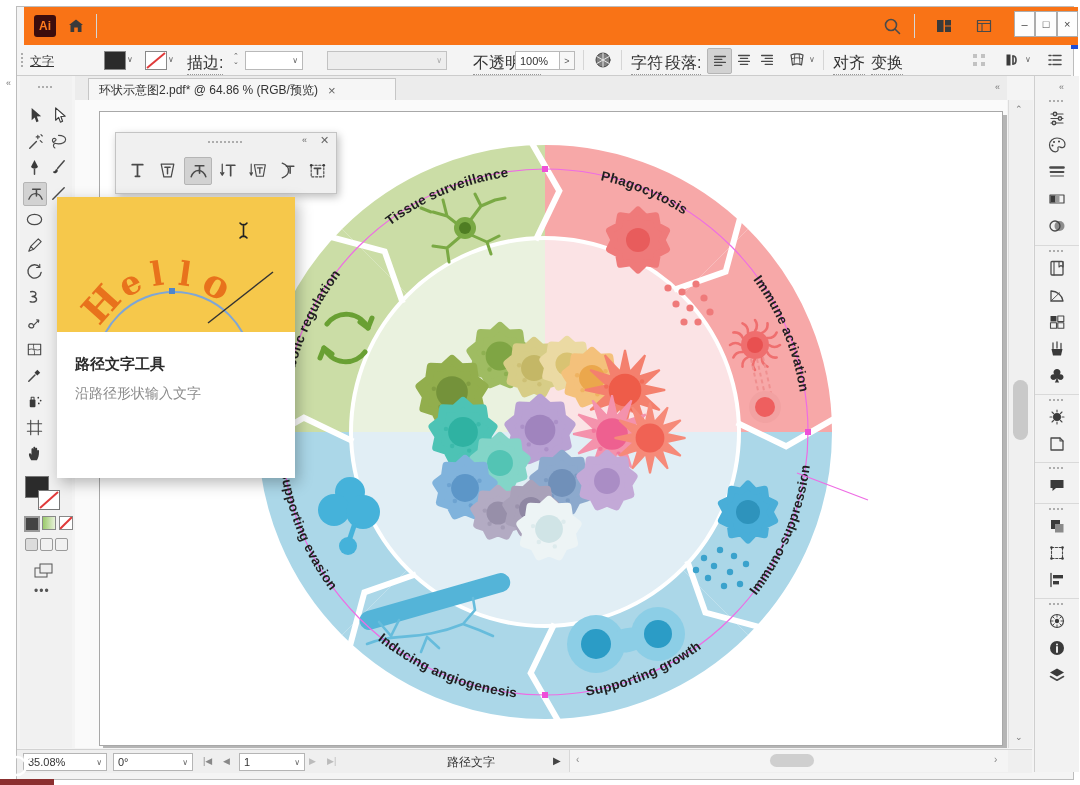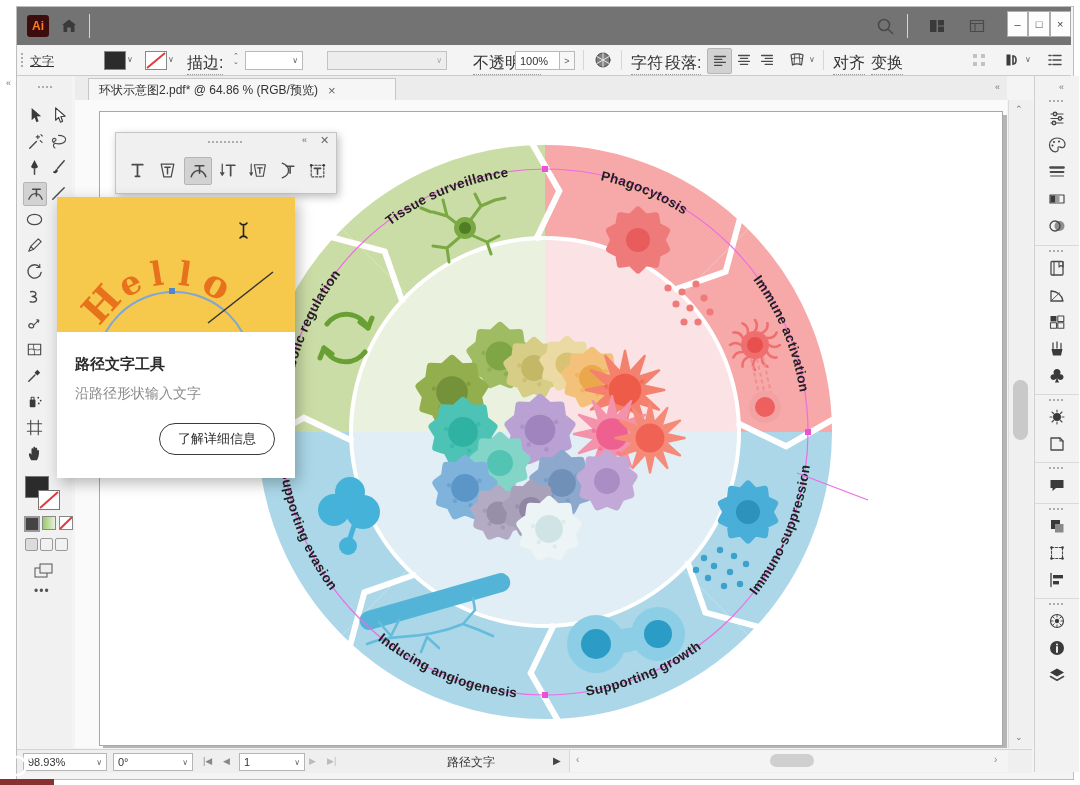--- a/index.html
+++ b/index.html
@@ -18,21 +18,21 @@
   .wbtn{width:20px;height:24px;border:1px solid #adadad;background:#fdfdfd;display:flex;align-items:center;justify-content:center;font-size:11px;color:#444;}
   .statusbox{background:#fff;border:1px solid #b5b5b5;font-size:11px;color:#333;display:flex;align-items:center;padding:0 4px;justify-content:space-between;}
   svg{display:block;}
   .ttword{position:absolute;font-family:"DejaVu Serif",serif;font-weight:bold;}
 </style>
 </head>
 <body>
 
 <div id="stage">
   <div class="abs win" style="left:16px;top:6px;width:1056px;height:772px;"></div>
-  <div class="abs" id="titlebar" style="left:17px;top:7px;width:1054px;height:38px;background:#737373;border-bottom:4px solid #1d4ed8;">
+  <div class="abs" id="titlebar" style="left:24px;top:7px;width:1054px;height:38px;background:#f97316;border-bottom:4px solid #1d4ed8;">
       <div style="position: absolute; left: 10px; top: 8px; width: 22px; height: 22px; background: rgb(61, 13, 13); color: rgb(255, 124, 30); font-size: 12px; font-weight: bold; display: flex; align-items: center; justify-content: center; border-radius: 3px;">Ai</div>
       <div style="position: absolute; left: 42px; top: 9px; width: 20px; height: 20px;">
         <svg width="20" height="20" viewBox="0 0 20 20" style="">
           <g fill="none" stroke="#4a4a4a" stroke-width="1.5" stroke-linecap="round" stroke-linejoin="round">
             <path d="M10 3.5 L17 9 L15.5 9 L15.5 16 L11.8 16 L11.8 11.5 L8.2 11.5 L8.2 16 L4.5 16 L4.5 9 L3 9 Z" fill="#3a3a3a" stroke="none"></path>
           </g>
         </svg>
       </div>
       <div style="position: absolute; left: 72px; top: 7px; width: 1px; height: 24px; background: rgb(214, 214, 214);"></div>
       <div style="position: absolute; left: 858px; top: 9px; width: 20px; height: 20px;">
@@ -731,21 +731,21 @@
             <g fill="none" stroke="#4a4a4a" stroke-width="1.5" stroke-linecap="round" stroke-linejoin="round">
               <path d="M10 3.5 L17 7.5 L10 11.5 L3 7.5 Z" fill="#3a3a3a" stroke="none"></path>
               <path d="M3.5 11.5 L10 15.2 L16.5 11.5" stroke-width="1.6"></path>
             </g>
           </svg>
         </div>
       </div>
     </div>
   <div class="abs" id="statusbar" style="left:17px;top:749px;width:1015px;height:23px;background:#efefef;border-top:1px solid #d2d2d2;">
       <div class="statusbox abs" style="position: absolute; left: 6px; top: 3px; width: 74px; height: 16px;">
-        <span>98.93%</span>
+        <span>35.08%</span>
         <span class="ddarrow">∨</span>
       </div>
       <div class="statusbox abs" style="position: absolute; left: 96px; top: 3px; width: 70px; height: 16px;">
         <span>0°</span>
         <span class="ddarrow">∨</span>
       </div>
       <div style="position: absolute; left: 186px; top: 6px; font-size: 9px; color: rgb(136, 136, 136);">|◀</div>
       <div style="position: absolute; left: 206px; top: 6px; font-size: 9px; color: rgb(136, 136, 136);">◀</div>
       <div class="statusbox abs" style="position: absolute; left: 222px; top: 3px; width: 56px; height: 16px;">
         <span>1</span>
@@ -837,21 +837,20 @@
           <svg width="238" height="135">
             <line x1="151" y1="126" x2="216" y2="75" stroke="#333" stroke-width="1.5"></line>
             <g stroke="#222" stroke-width="1.6" fill="none" stroke-linecap="round" transform="translate(180,24)">
               <path d="M3 2 C5 4.5 8 4.5 10 2 M3 17 C5 14.5 8 14.5 10 17 M6.5 3.5 L6.5 15.5"></path>
             </g>
           </svg>
         </div>
       </div>
       <div style="position: absolute; left: 18px; top: 158px; font-size: 15px; font-weight: bold; color: rgb(43, 43, 43);">路径文字工具</div>
       <div style="position: absolute; left: 18px; top: 188px; font-size: 14px; color: rgb(138, 138, 138);">沿路径形状输入文字</div>
-      <div style="position: absolute; left: 102px; top: 226px; width: 114px; height: 30px; border: 1.5px solid rgb(58, 58, 58); border-radius: 16px; font-size: 13px; color: rgb(43, 43, 43); display: flex; align-items: center; justify-content: center;">了解详细信息</div>
     </div>
   <div class="abs" id="watermark" style="left:0;top:742px;width:260px;height:43px;pointer-events:none;">
       <div style="position: absolute; left: 4px; top: 8px; width: 30px; height: 30px;">
         <svg width="30" height="30">
           <circle cx="13" cy="16" r="9" fill="none" stroke="rgba(255,255,255,.95)" stroke-width="2.5"></circle>
           <path d="M20 8 C24 4 28 6 26 11" fill="none" stroke="rgba(255,255,255,.95)" stroke-width="2.5"></path>
         </svg>
       </div>
     </div>
   <div class="abs" style="left:0;top:779px;width:54px;height:6px;background:#8b3030;"></div>

